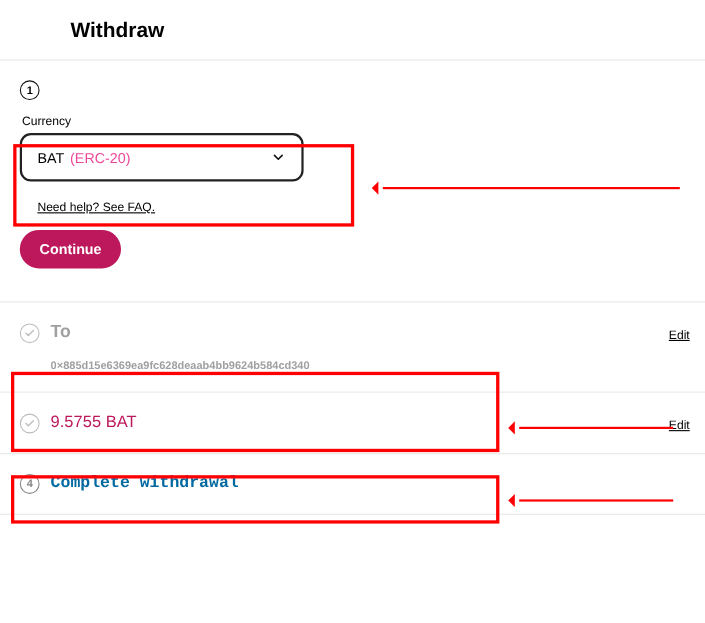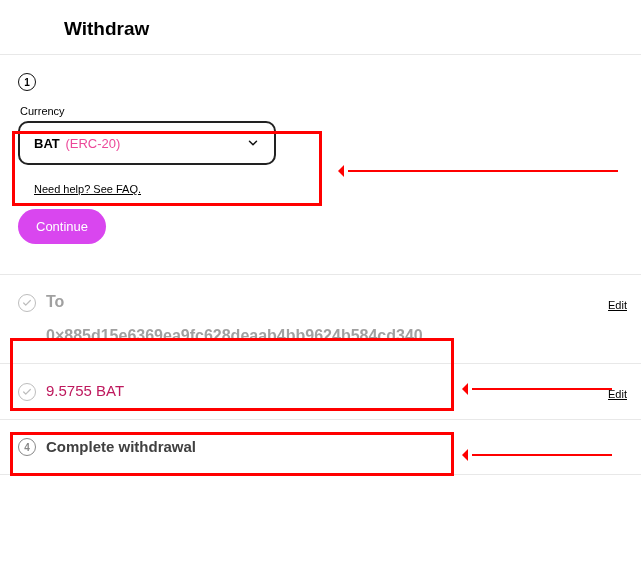--- a/index.html
+++ b/index.html
@@ -35,21 +35,21 @@
       border-radius: 50%;
       display: flex; align-items: center; justify-content: center;
       font-size: 10px;
       font-weight: 600;
     }
     .circ-num.muted { border-color: #888; color: #888; }
     .step-title {
       font-size: 15px;
       font-weight: 700;
     }
-    .step-title.muted { color: #404040; }
+    .step-title.muted { color: #0369a1; font-family: Liberation Mono, monospace; }
     .currency-block {
       margin-top: 4px;
     }
     .currency-label {
       font-size: 11px;
       font-weight: 400;
       margin-bottom: 4px;
       margin-left: 2px;
     }
     .currency-select {
@@ -58,21 +58,21 @@
       border: 2px solid #222;
       border-radius: 10px;
       display: flex;
       align-items: center;
       justify-content: space-between;
       padding: 0 14px;
       cursor: pointer;
       background: #fff;
     }
     .currency-value { font-size: 13px; }
-    .currency-value .sym { font-weight: 700; }
+    .currency-value .sym { font-weight: 400; }
     .currency-value .net { color: #ec4899; margin-left: 2px; }
     .chev { width: 14px; height: 14px; display: inline-flex; align-items: center; justify-content: center; }
     .red-box {
       position: absolute;
       border: 3px solid #ff0000;
       pointer-events: none;
     }
     .red-box.b1 { left: 12px; top: 131px; width: 310px; height: 75px; }
     .red-box.b2 { left: 10px; top: 338px; width: 444px; height: 73px; }
     .red-box.b3 { left: 10px; top: 432px; width: 444px; height: 44px; }
@@ -97,27 +97,27 @@
     .faq-link {
       display: inline-block;
       font-size: 11px;
       text-decoration: underline;
       margin: 18px 0 14px 18px;
       cursor: pointer;
       padding-left: 16px;
     }
     .continue-btn {
       margin-left: 18px;
-      background: #d946ef;
+      background: #be185d;
       color: #fff;
       border: none;
       border-radius: 22px;
       padding: 10px 18px;
       font-size: 13px;
-      font-weight: 400;
+      font-weight: 700;
       cursor: pointer;
     }
     .step-row {
       position: relative;
       padding: 18px 16px 18px 18px;
       display: flex;
       align-items: flex-start;
       gap: 10px;
     }
     .check-ic {
@@ -126,21 +126,21 @@
       border-radius: 50%;
       display: flex; align-items: center; justify-content: center;
       flex-shrink: 0;
       margin-top: 1px;
     }
     .step-body { flex: 1; min-width: 0; }
     .step-to-label {
       font-size: 16px; font-weight: 700; color: #a0a0a0; margin-bottom: 16px;
     }
     .step-to-addr {
-      font-size: 16px; font-weight: 700; color: #a0a0a0;
+      font-size: 10px; font-weight: 700; color: #a0a0a0;
       word-break: break-all;
     }
     .step-amount {
       font-size: 15px; font-weight: 400; color: #be185d;
     }
     .edit-link {
       font-size: 11px;
       text-decoration: underline;
       cursor: pointer;
       position: absolute;

